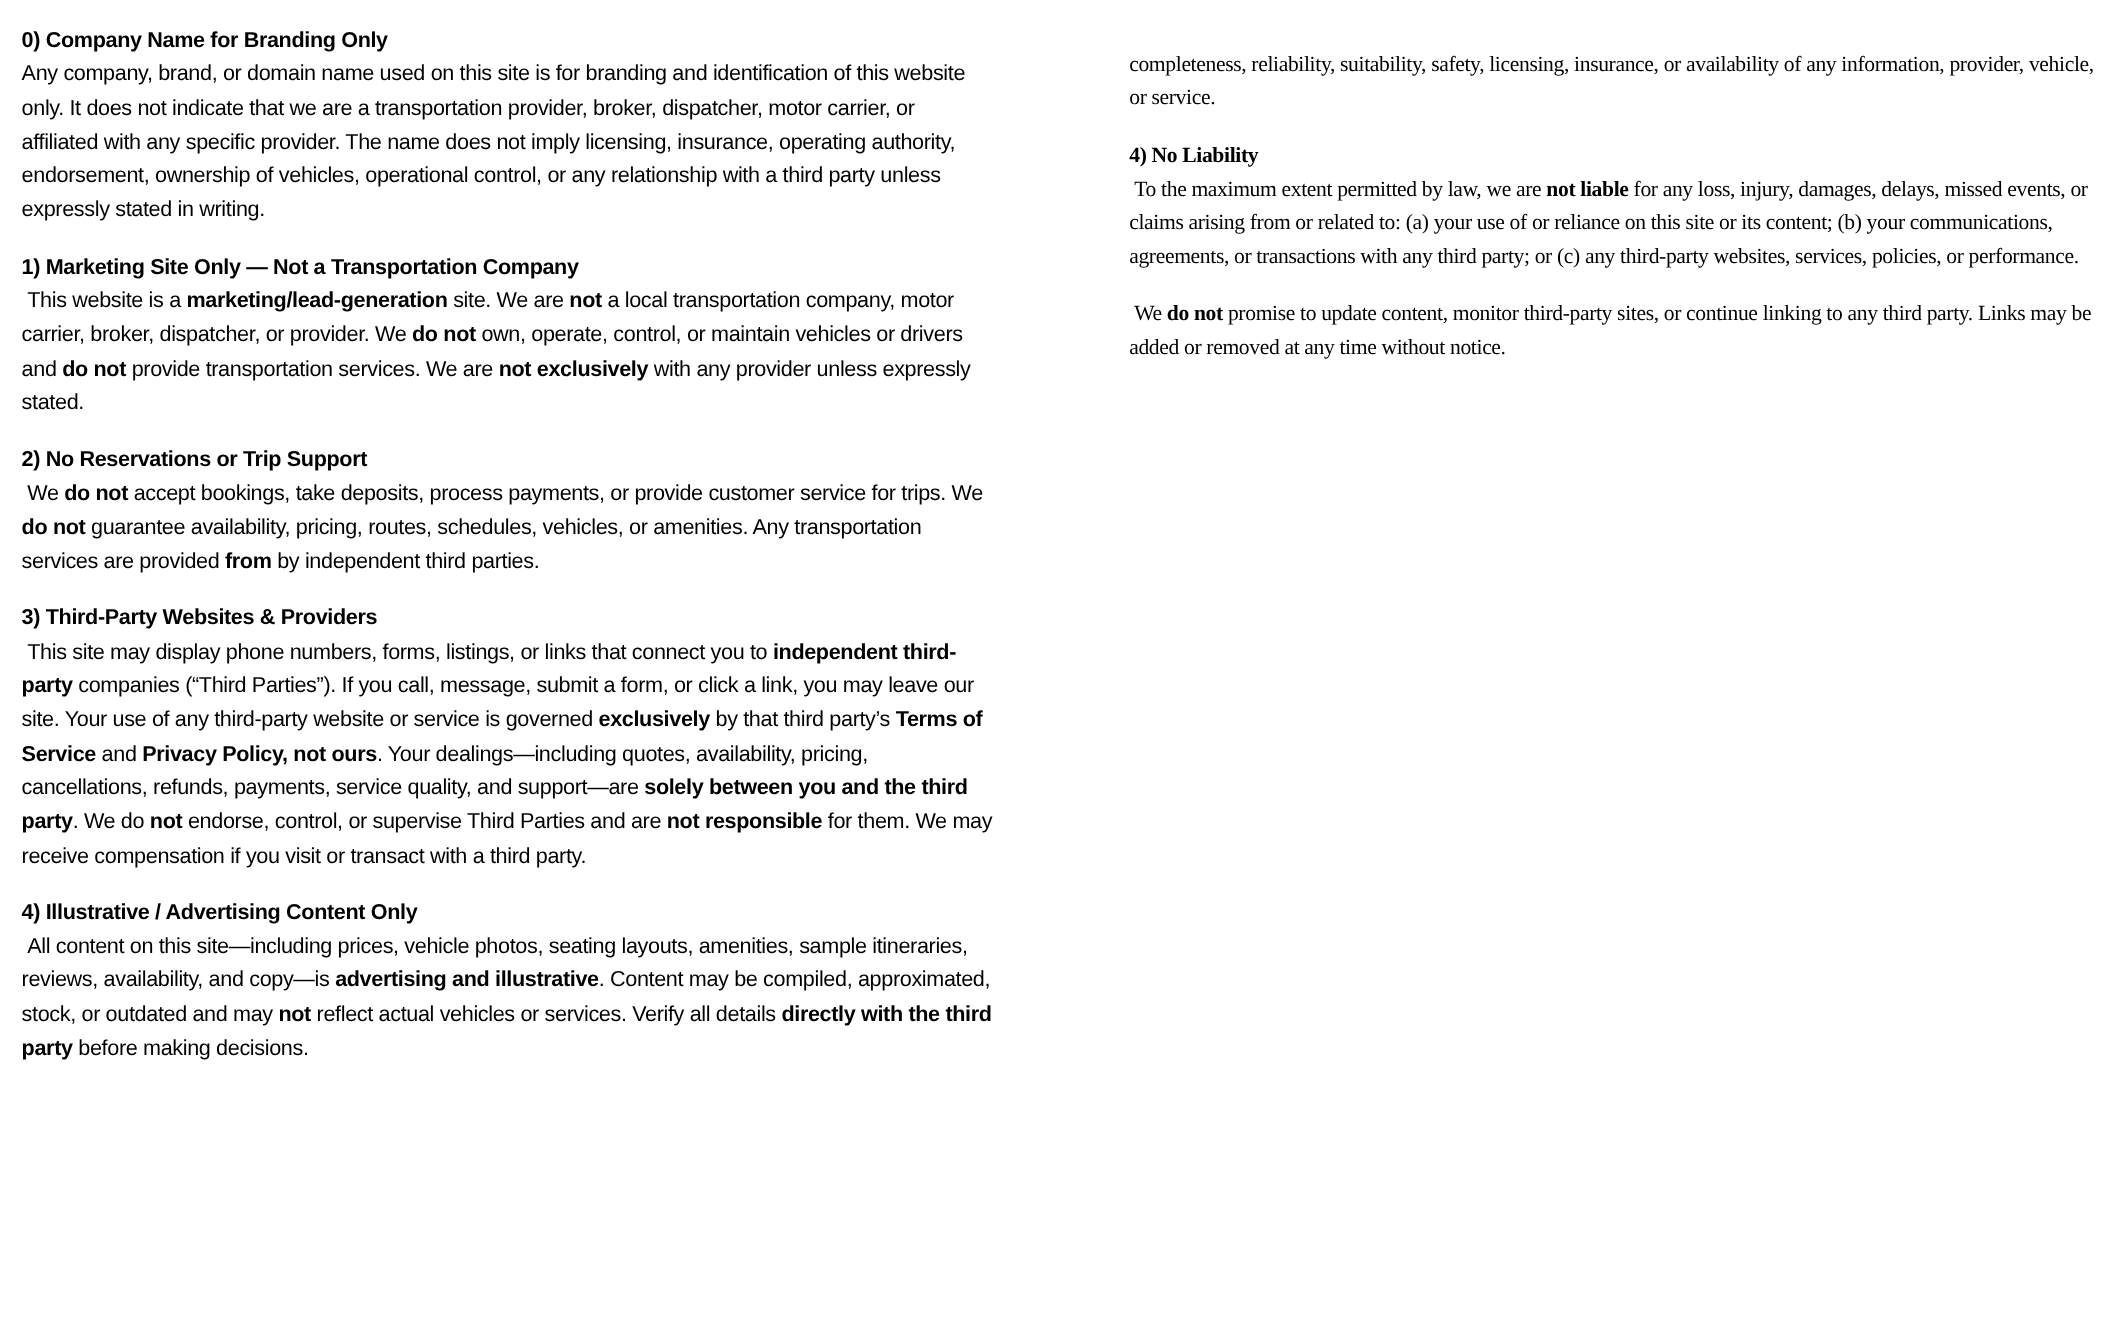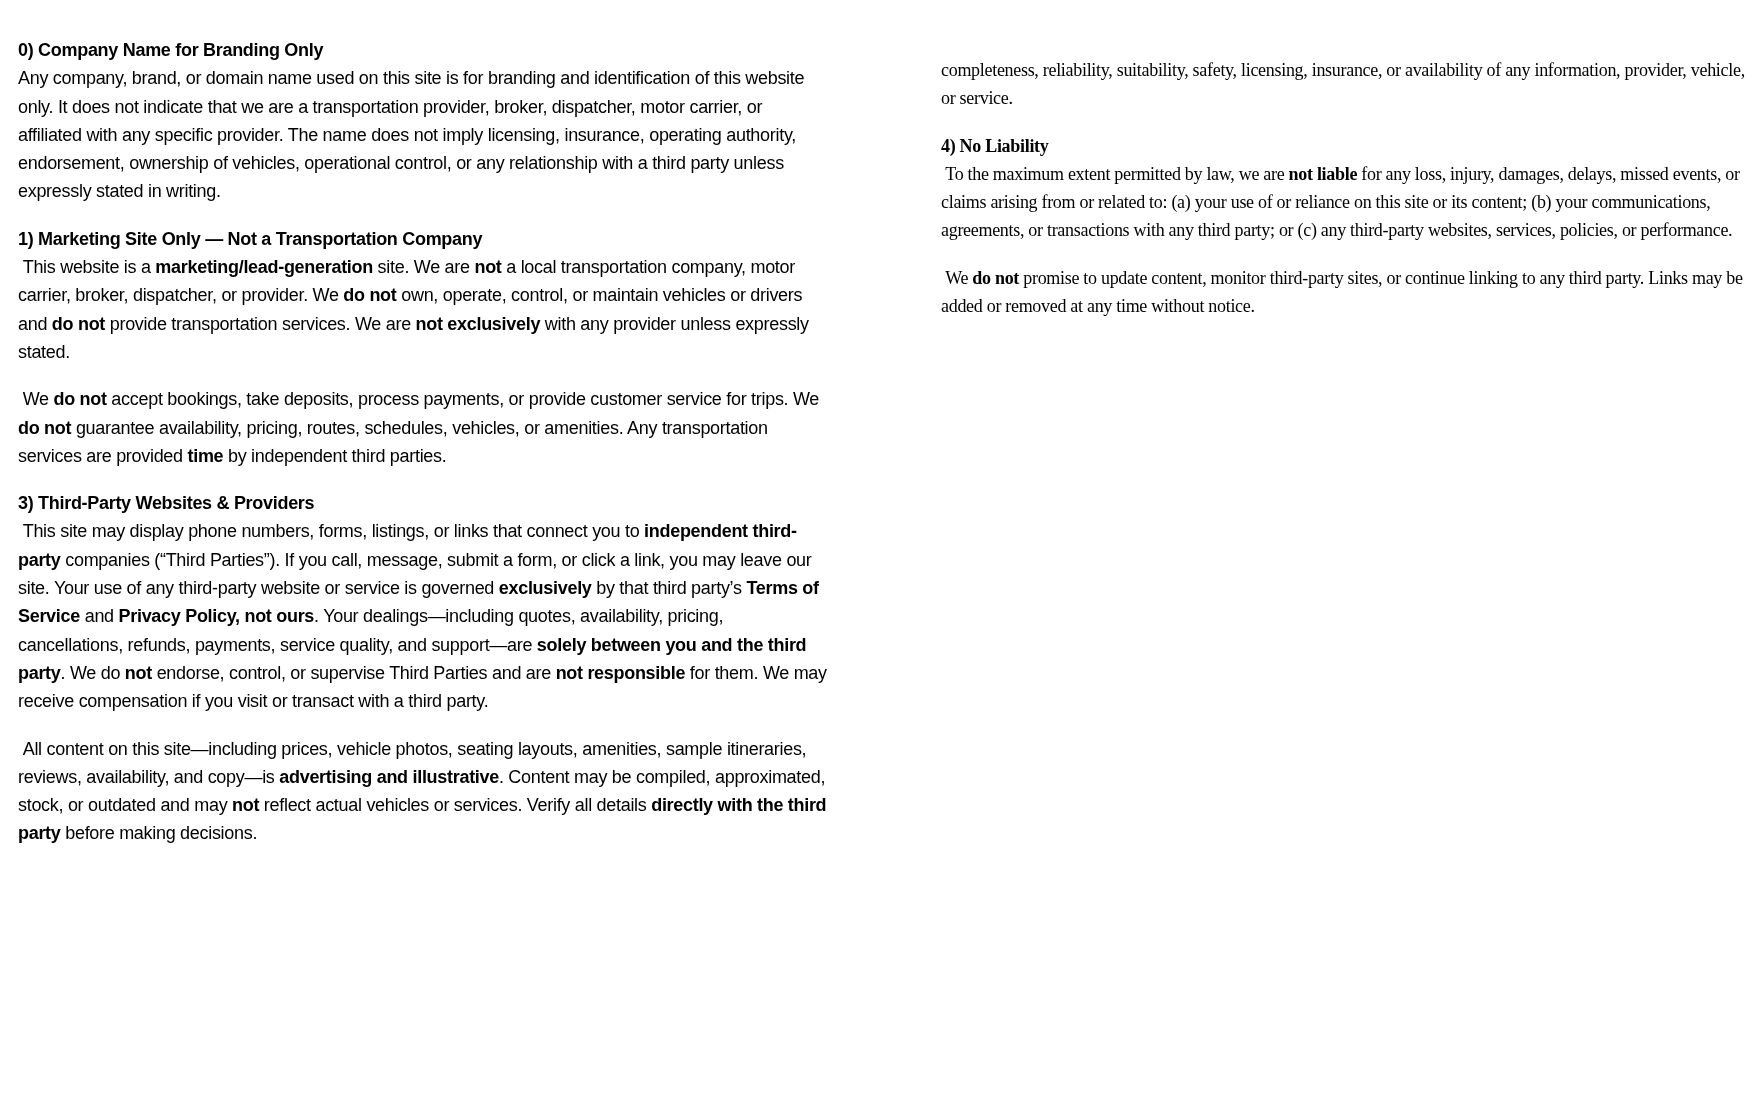--- a/index.html
+++ b/index.html
@@ -10,21 +10,21 @@
     width: 1752px;
     height: 1113px;
     background: #ffffff;
     color: #000000;
     overflow: hidden;
     font-family: "Liberation Sans", sans-serif;
   }
   .doc {
     display: flex;
     align-items: flex-start;
-    padding: 36px 0 0 18px;
+    padding: 19px 0 0 18px;
     gap: 111px;
     font-size: 18px;
     line-height: 28.3px;
     letter-spacing: -0.3px;
   }
   .col {
     width: 812px;
     flex: 0 0 812px;
   }
   .col-right {
@@ -63,29 +63,31 @@
       <h2 class="sec-heading">0) Company Name for Branding Only</h2>
       <p class="sec-body">Any company, brand, or domain name used on this site is for branding and identification of this website only. It does not indicate that we are a transportation provider, broker, dispatcher, motor carrier, or affiliated with any specific provider. The name does not imply licensing, insurance, operating authority, endorsement, ownership of vehicles, operational control, or any relationship with a third party unless expressly stated in writing.</p>
     </section>
 
     <section class="sec">
       <h2 class="sec-heading">1) Marketing Site Only — Not a Transportation Company</h2>
       <p class="sec-body"> This website is a <b>marketing/lead-generation</b> site. We are <b>not</b> a local transportation company, motor carrier, broker, dispatcher, or provider. We <b>do not</b> own, operate, control, or maintain vehicles or drivers and <b>do not</b> provide transportation services. We are <b>not exclusively</b> with any provider unless expressly stated.</p>
     </section>
 
     <section class="sec">
-      <p class="sec-body"> We <b>do not</b> accept bookings, take deposits, process payments, or provide customer service for trips. We <b>do not</b> guarantee availability, pricing, routes, schedules, vehicles, or amenities. Any transportation services are provided <b>time</b> by independent third parties.</p>
+      <h2 class="sec-heading">2) No Reservations or Trip Support</h2>
+      <p class="sec-body"> We <b>do not</b> accept bookings, take deposits, process payments, or provide customer service for trips. We <b>do not</b> guarantee availability, pricing, routes, schedules, vehicles, or amenities. Any transportation services are provided <b>from</b> by independent third parties.</p>
     </section>
 
     <section class="sec">
       <h2 class="sec-heading">3) Third-Party Websites &amp; Providers</h2>
       <p class="sec-body"> This site may display phone numbers, forms, listings, or links that connect you to <b>independent third-party</b> companies (“Third Parties”). If you call, message, submit a form, or click a link, you may leave our site. Your use of any third-party website or service is governed <b>exclusively</b> by that third party’s <b>Terms of Service</b> and <b>Privacy Policy, not ours</b>. Your dealings—including quotes, availability, pricing, cancellations, refunds, payments, service quality, and support—are <b>solely between you and the third party</b>. We do <b>not</b> endorse, control, or supervise Third Parties and are <b>not responsible</b> for them. We may receive compensation if you visit or transact with a third party.</p>
     </section>
 
     <section class="sec">
+      <h2 class="sec-heading">4) Illustrative / Advertising Content Only</h2>
       <p class="sec-body"> All content on this site—including prices, vehicle photos, seating layouts, amenities, sample itineraries, reviews, availability, and copy—is <b>advertising and illustrative</b>. Content may be compiled, approximated, stock, or outdated and may <b>not</b> reflect actual vehicles or services. Verify all details <b>directly with the third party</b> before making decisions.</p>
     </section>
 
 
   </div>
 
   <div class="col col-right">
 
     <section class="sec">
       <p class="sec-body">completeness, reliability, suitability, safety, licensing, insurance, or availability of any information, provider, vehicle, or service.</p>

